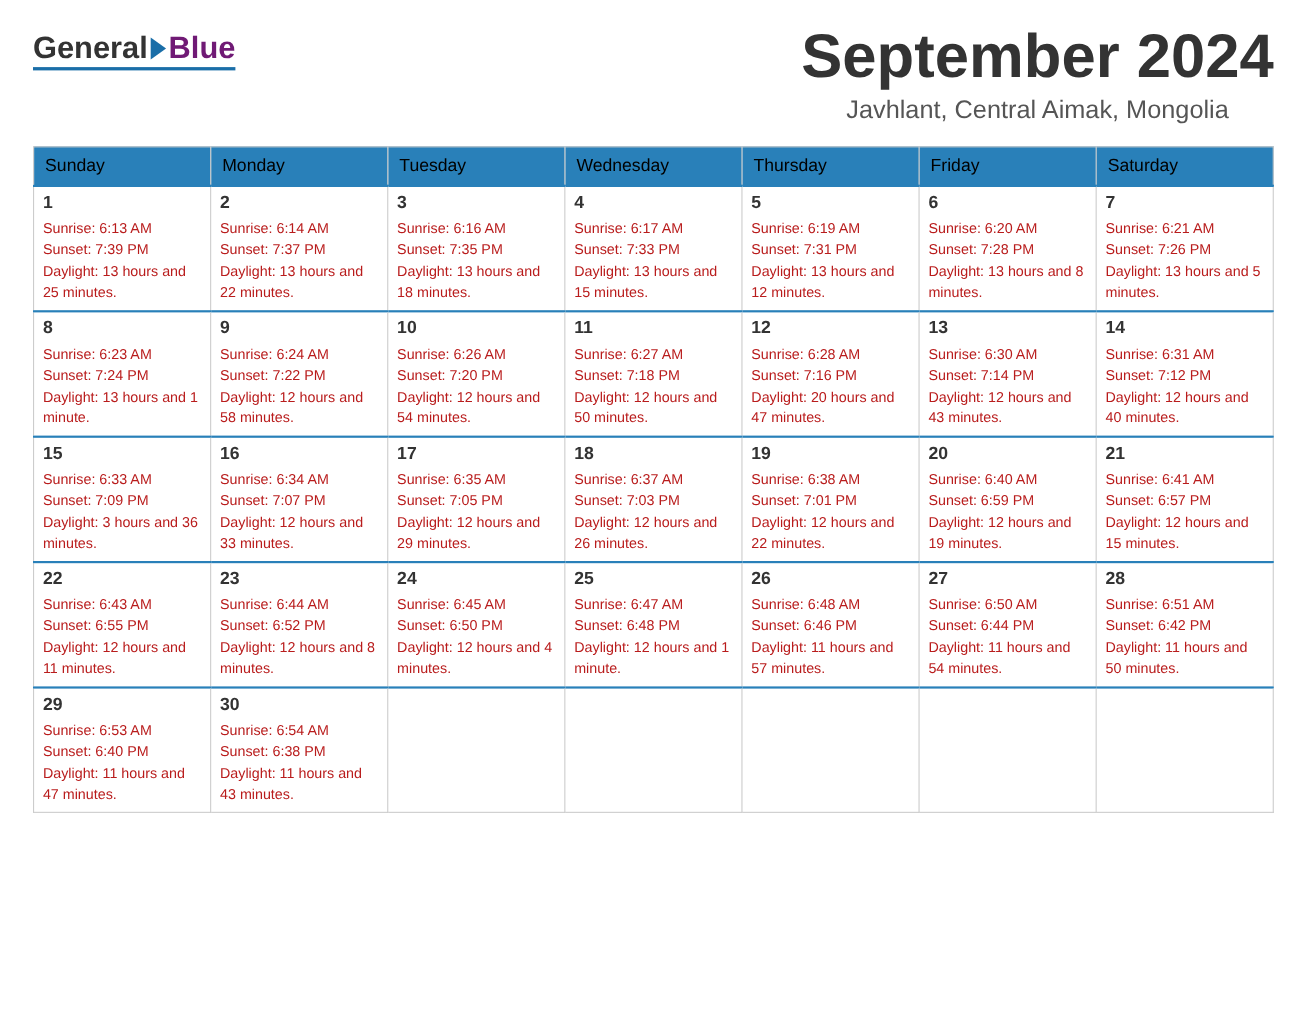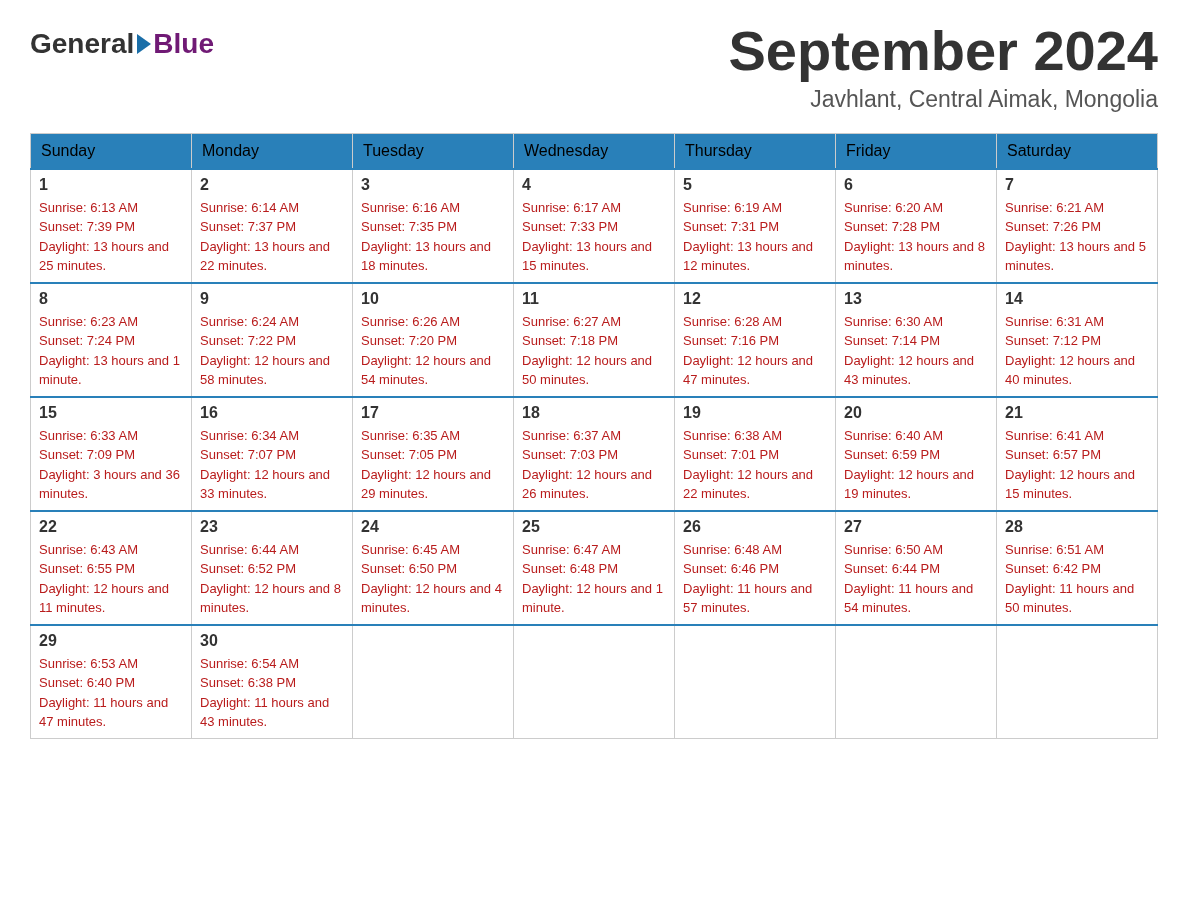--- a/index.html
+++ b/index.html
@@ -12,20 +12,21 @@
       min-height: 918px;
     }
     .header {
       display: flex;
       justify-content: space-between;
       align-items: flex-start;
       margin-bottom: 20px;
     }
     .logo {
       display: flex;
+      flex-direction: column;
       align-items: flex-end;
       margin-top: 10px;
     }
     .logo-text {
       display: flex;
       align-items: center;
       font-size: 28px;
       font-weight: bold;
       color: #333;
       line-height: 1;
@@ -43,21 +44,21 @@
       vertical-align: middle;
     }
     .logo-blue { color: #701a75; }
     .logo-line {
       width: 100%;
       height: 3px;
       background: #1a6ea8;
       margin-top: 3px;
     }
     .title-section {
-      text-align: right;
+      text-align: center;
     }
     .month-title {
       font-size: 56px;
       font-weight: bold;
       color: #333;
       line-height: 1.1;
     }
     .location-title {
       font-size: 23px;
       color: #555;
@@ -224,21 +225,21 @@
           <span>Sunrise: 6:27 AM</span><br>
           <span>Sunset: 7:18 PM</span><br>
           <span>Daylight: 12 hours and 50 minutes.</span>
         </div>
       </td>
         <td>
         <span class="day-number">12</span>
         <div class="day-info">
           <span>Sunrise: 6:28 AM</span><br>
           <span>Sunset: 7:16 PM</span><br>
-          <span>Daylight: 12 hours and 47 minutes.</span>
+          <span>Daylight: 20 hours and 47 minutes.</span>
         </div>
       </td>
         <td>
         <span class="day-number">13</span>
         <div class="day-info">
           <span>Sunrise: 6:30 AM</span><br>
           <span>Sunset: 7:14 PM</span><br>
           <span>Daylight: 12 hours and 43 minutes.</span>
         </div>
       </td>

